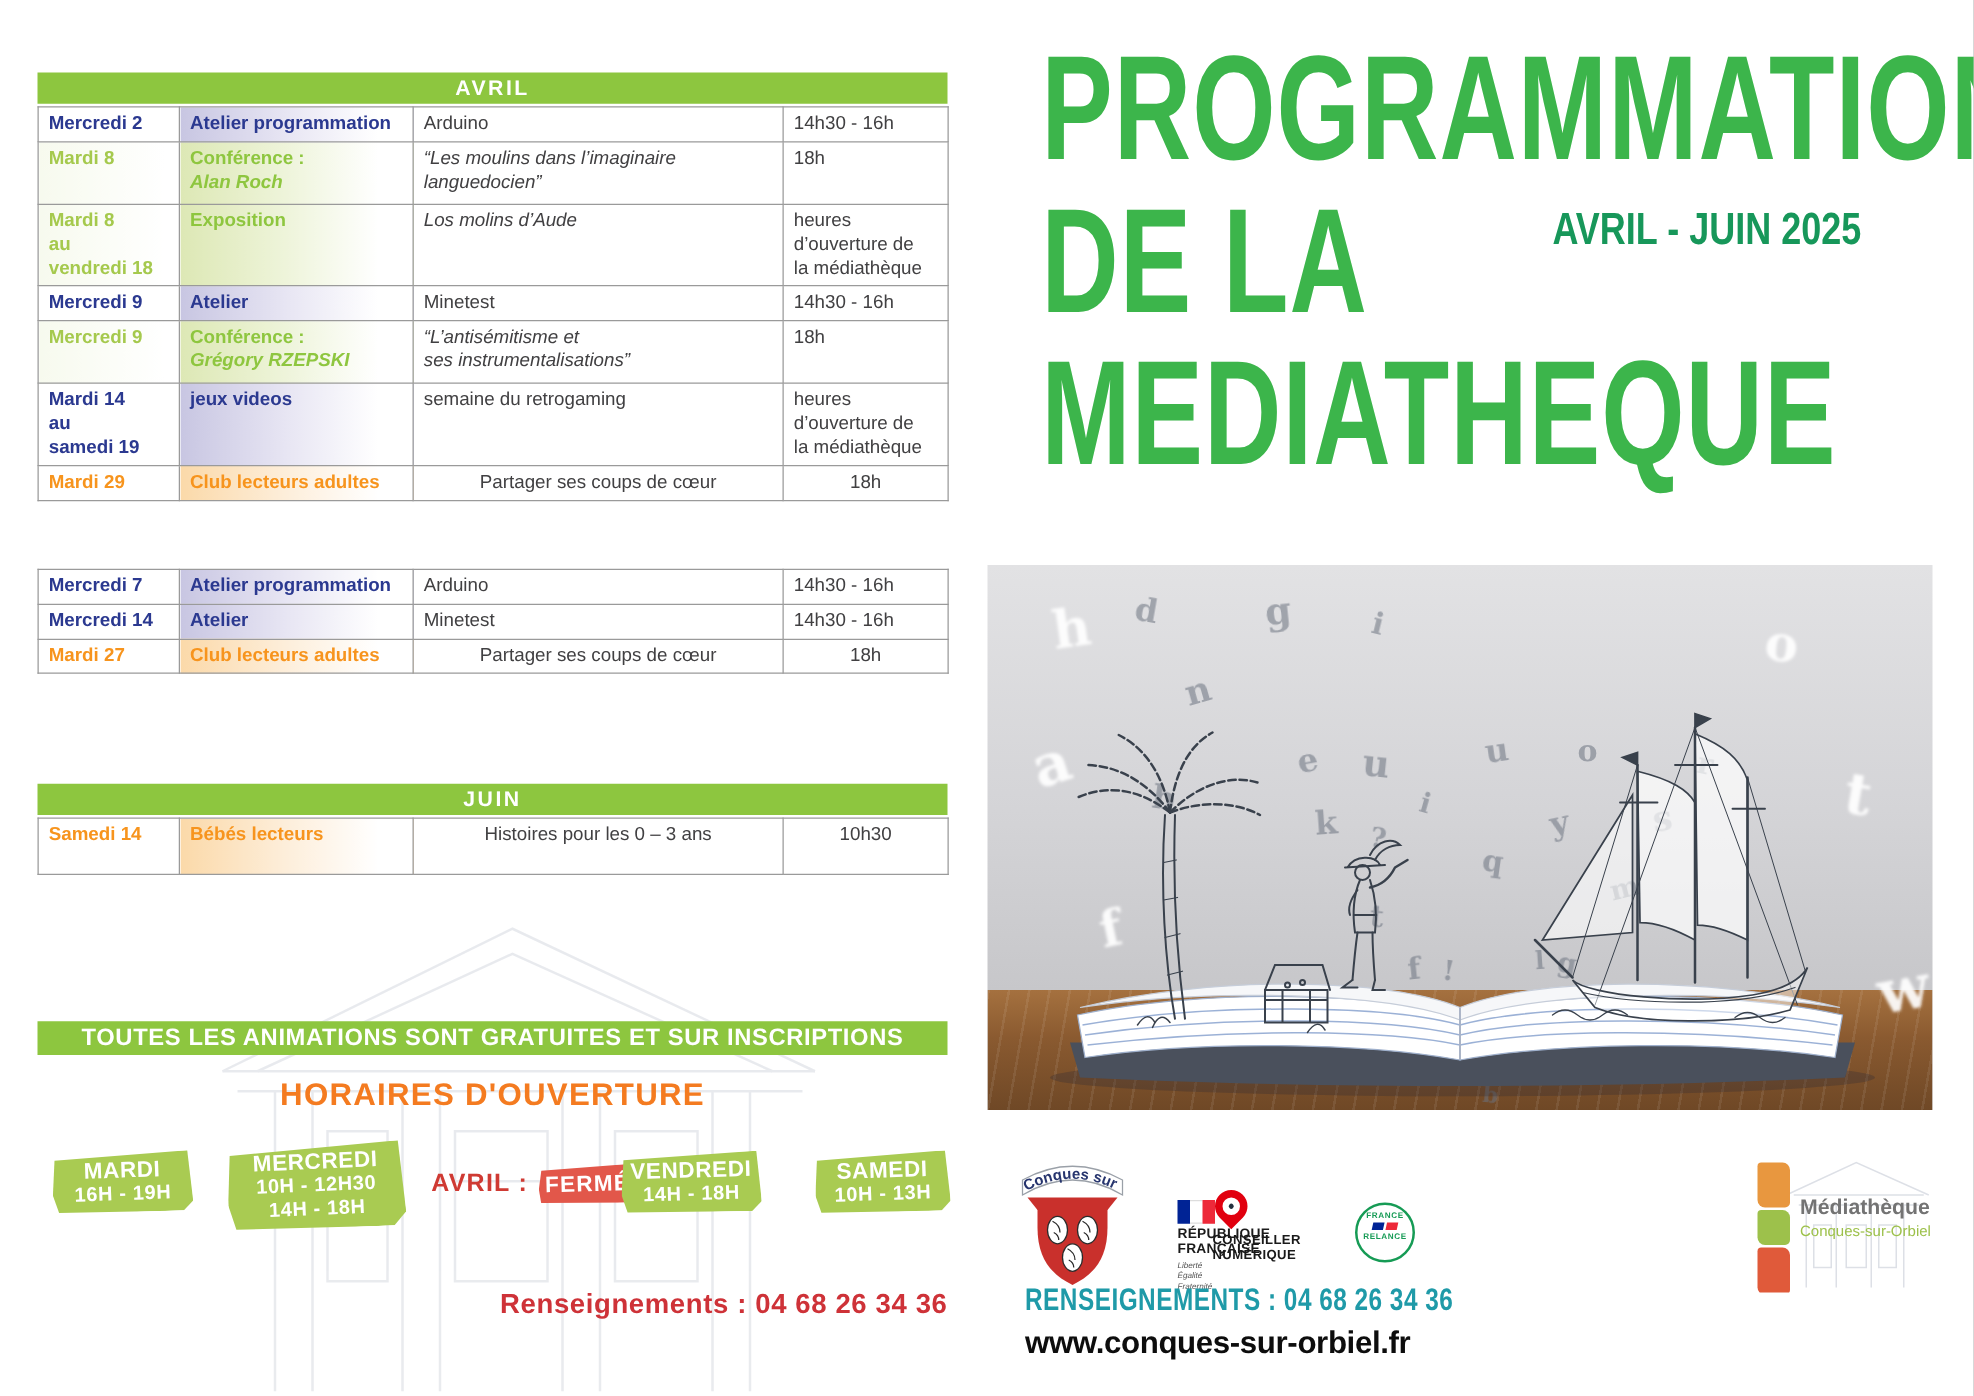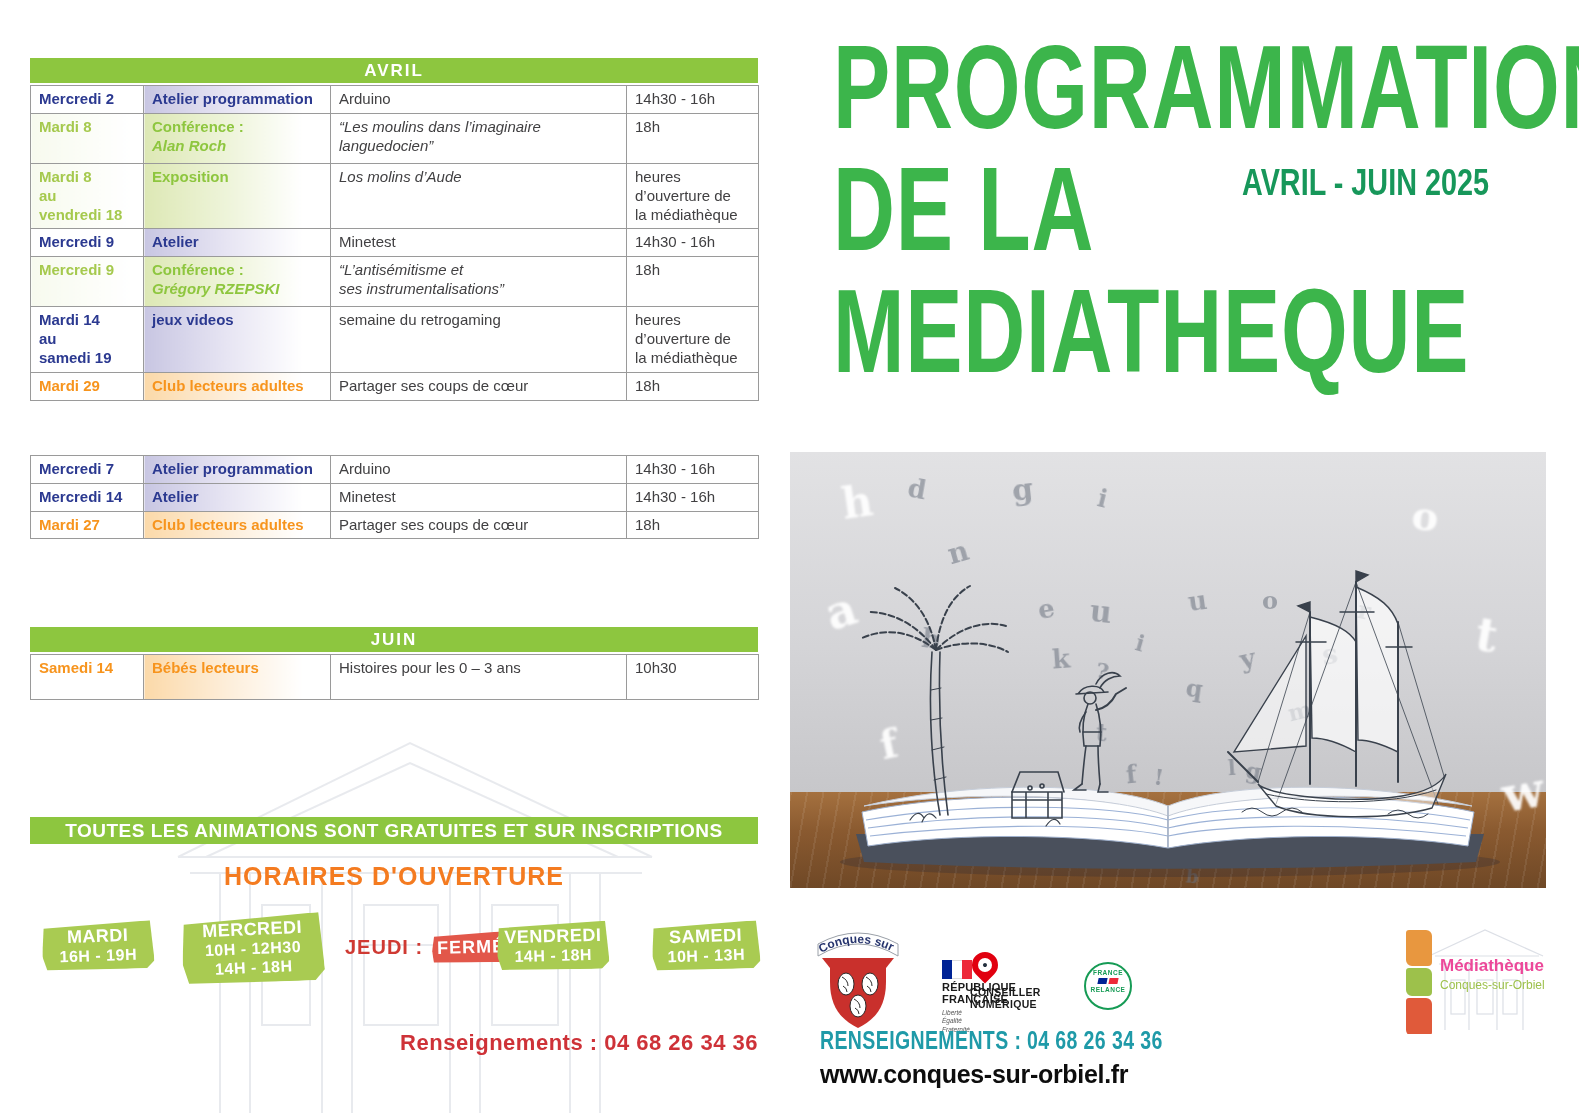--- a/index.html
+++ b/index.html
@@ -29,21 +29,21 @@
   .act-sub{display:block;font-style:italic;font-weight:bold;}
   tr.h1 td{height:28px;} tr.h2 td{height:50px;} tr.h3 td{height:63px;}
   tr.m1 td{height:27px;} tr.j1 td{height:45px;}
   tr.t-blue td.date{color:var(--navy);}
   tr.t-blue td.act{color:var(--navy);background:linear-gradient(90deg,#c8c6e2 0%,#e7e5f3 45%,#ffffff 85%);}
   tr.t-green td.date{color:var(--dategreen);background:linear-gradient(90deg,#f7faee 0%,#ffffff 90%);}
   tr.t-green td.act{color:#8ec63f;background:linear-gradient(90deg,#dde8b5 0%,#eef4da 45%,#ffffff 85%);}
   tr.t-green td.desc,tr.t-green td.time{border-left-color:#b5d06b;}
   tr.t-orange td.date{color:var(--orange);}
   tr.t-orange td.act{color:var(--orange);background:linear-gradient(90deg,#fbd9a9 0%,#fdeeda 45%,#ffffff 85%);}
-  tr.t-orange td.desc,tr.t-orange td.time{border-left-color:#f2b868;}
+  tr.t-orange td.desc,tr.t-orange td.time{border-left-color:#f2b868;text-align:center;}
 
   
   .free-banner{position:absolute;left:30px;top:817px;width:728px;height:27px;background:var(--green);
     color:#fff;font-weight:bold;font-size:19px;line-height:27px;text-align:center;letter-spacing:.5px;}
   .hours-title{position:absolute;left:30px;top:862px;width:728px;text-align:center;color:#f47b20;
     font-weight:bold;font-size:25px;letter-spacing:1px;}
   .badge{position:absolute;background:var(--badge);color:#fff;font-weight:bold;text-align:center;
     clip-path:polygon(2% 10%,97% 0%,100% 84%,93% 100%,4% 97%,0% 68%);}
   .badge .b-day{font-size:18px;letter-spacing:.5px;}
   .badge .b-hours{font-size:16px;letter-spacing:.5px;line-height:1.18;}
@@ -89,21 +89,21 @@
   .cn-name{font-weight:bold;font-size:10.5px;line-height:1.15;color:#1a1a1a;letter-spacing:.3px;}
   .fr-logo{position:absolute;left:1084px;top:962px;width:48px;height:48px;border:2px solid #169b55;
     border-radius:50%;background:#fff;text-align:center;}
   .fr-word{color:#169b55;font-weight:bold;font-size:6.5px;letter-spacing:.5px;}
   .fr-flags{display:flex;justify-content:center;gap:2px;margin:2px 0;}
   .fr-flags i{display:block;width:9px;height:6px;transform:skewX(-12deg);}
   .med-logo{position:absolute;left:1398px;top:922px;width:147px;height:112px;background:#fff;overflow:hidden;}
   .med-strip{position:absolute;left:8px;top:8px;width:26px;}
   .med-strip div{border-radius:3px 6px 4px 6px;margin-bottom:2px;}
   .med-text{position:absolute;left:42px;top:34px;}
-  .med-name{color:#ec4899;font-weight:bold;font-size:17px;}
+  .med-name{color:#737373;font-weight:bold;font-size:17px;}
   .med-town{color:#9dc14b;font-size:12px;margin-top:2px;}
   .med-sketch{position:absolute;right:0;top:0;opacity:.6;}
 
   .right-contact{position:absolute;left:820px;top:1026px;color:var(--teal);font-weight:bold;font-size:25px;
     transform:scaleX(.78);transform-origin:left top;white-space:nowrap;letter-spacing:.5px;}
   .website{position:absolute;left:820px;top:1060px;color:#0d0d0d;font-weight:bold;font-size:25px;letter-spacing:-.3px;}
 </style>
 </head>
 <body>
 
@@ -227,21 +227,21 @@
   <div class="badge" style="left:42px;top:922px;width:112px;height:48px;padding-top:4px;transform:rotate(-2deg)">
     <div class="b-day">MARDI</div>
     <div class="b-hours pre">16H - 19H</div>
   </div>
   <div class="badge" style="left:182px;top:915px;width:142px;height:68px;padding-top:4px;transform:rotate(-2.5deg)">
     <div class="b-day">MERCREDI</div>
     <div class="b-hours pre">10H - 12H30
 14H - 18H</div>
   </div>
   <div class="jeudi-group">
-    <span class="jeudi-label">JEUDI :</span>
+    <span class="jeudi-label">AVRIL :</span>
     <span class="ferme-badge">FERMÉ</span>
   </div>
   <div class="badge" style="left:497px;top:922px;width:112px;height:48px;padding-top:4px;transform:rotate(-1.5deg)">
     <div class="b-day">VENDREDI</div>
     <div class="b-hours pre">14H - 18H</div>
   </div>
   <div class="badge" style="left:652px;top:922px;width:108px;height:48px;padding-top:4px;transform:rotate(-2deg)">
     <div class="b-day">SAMEDI</div>
     <div class="b-hours pre">10H - 13H</div>
   </div>

